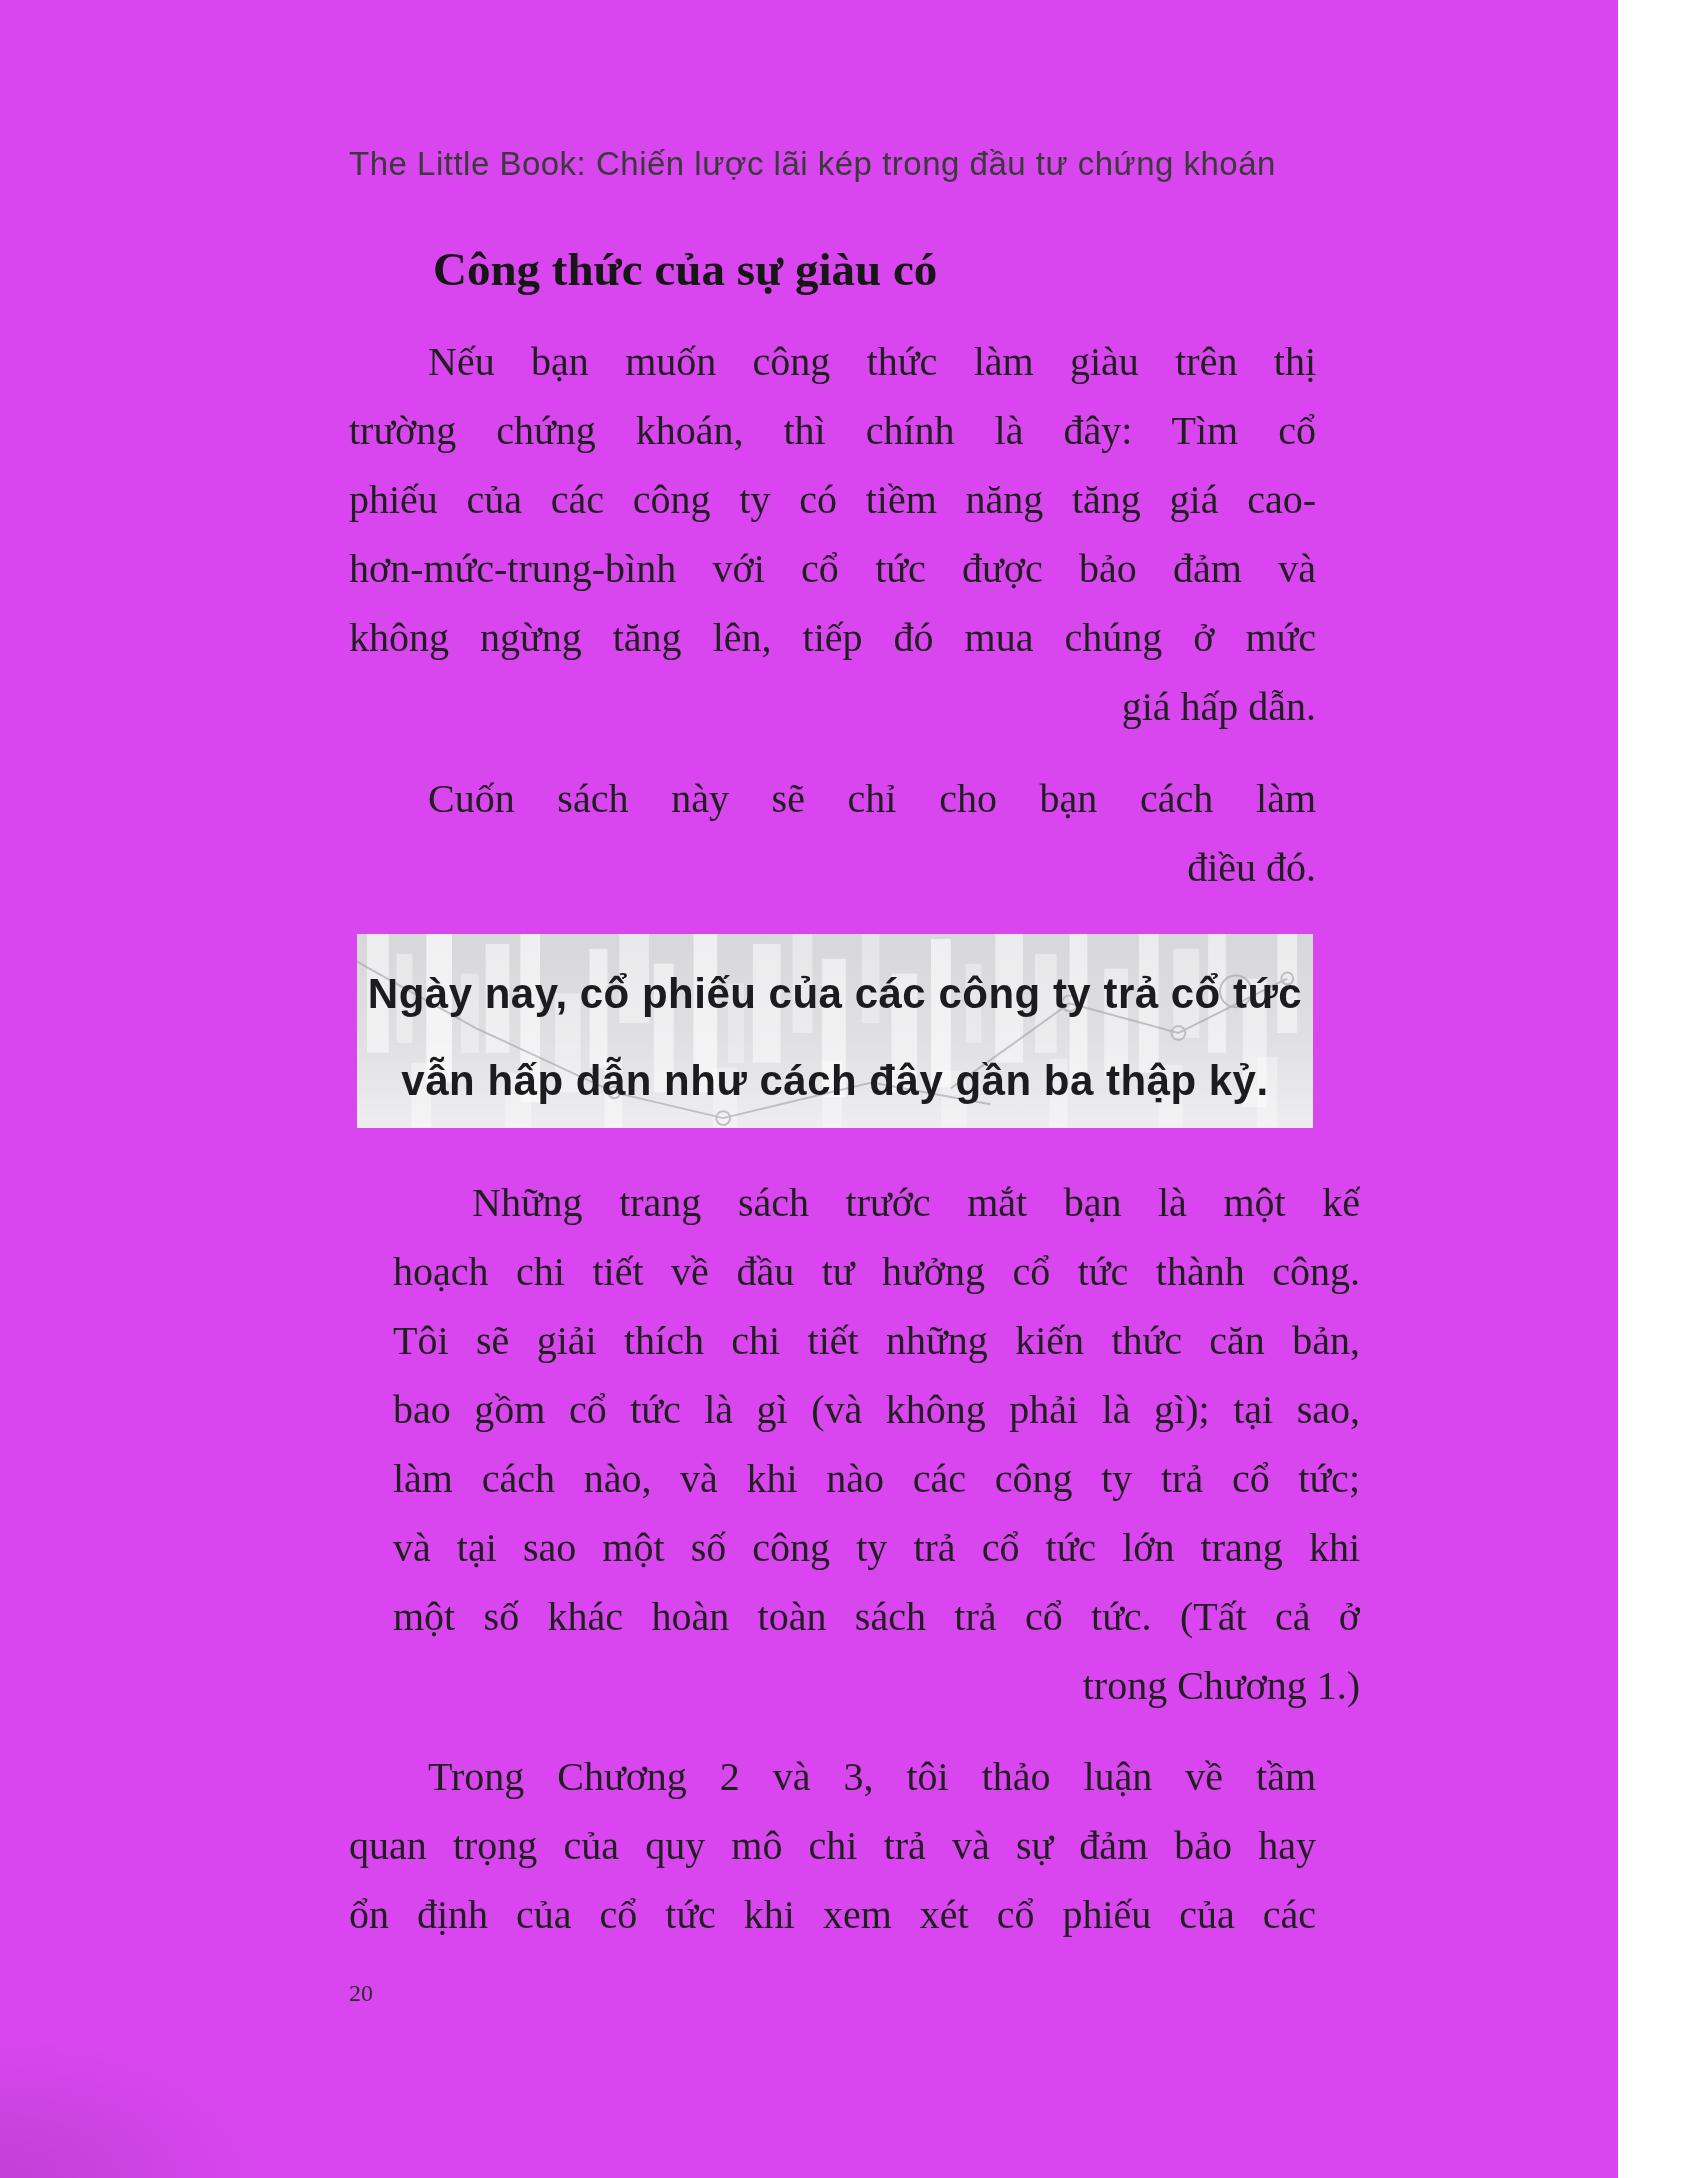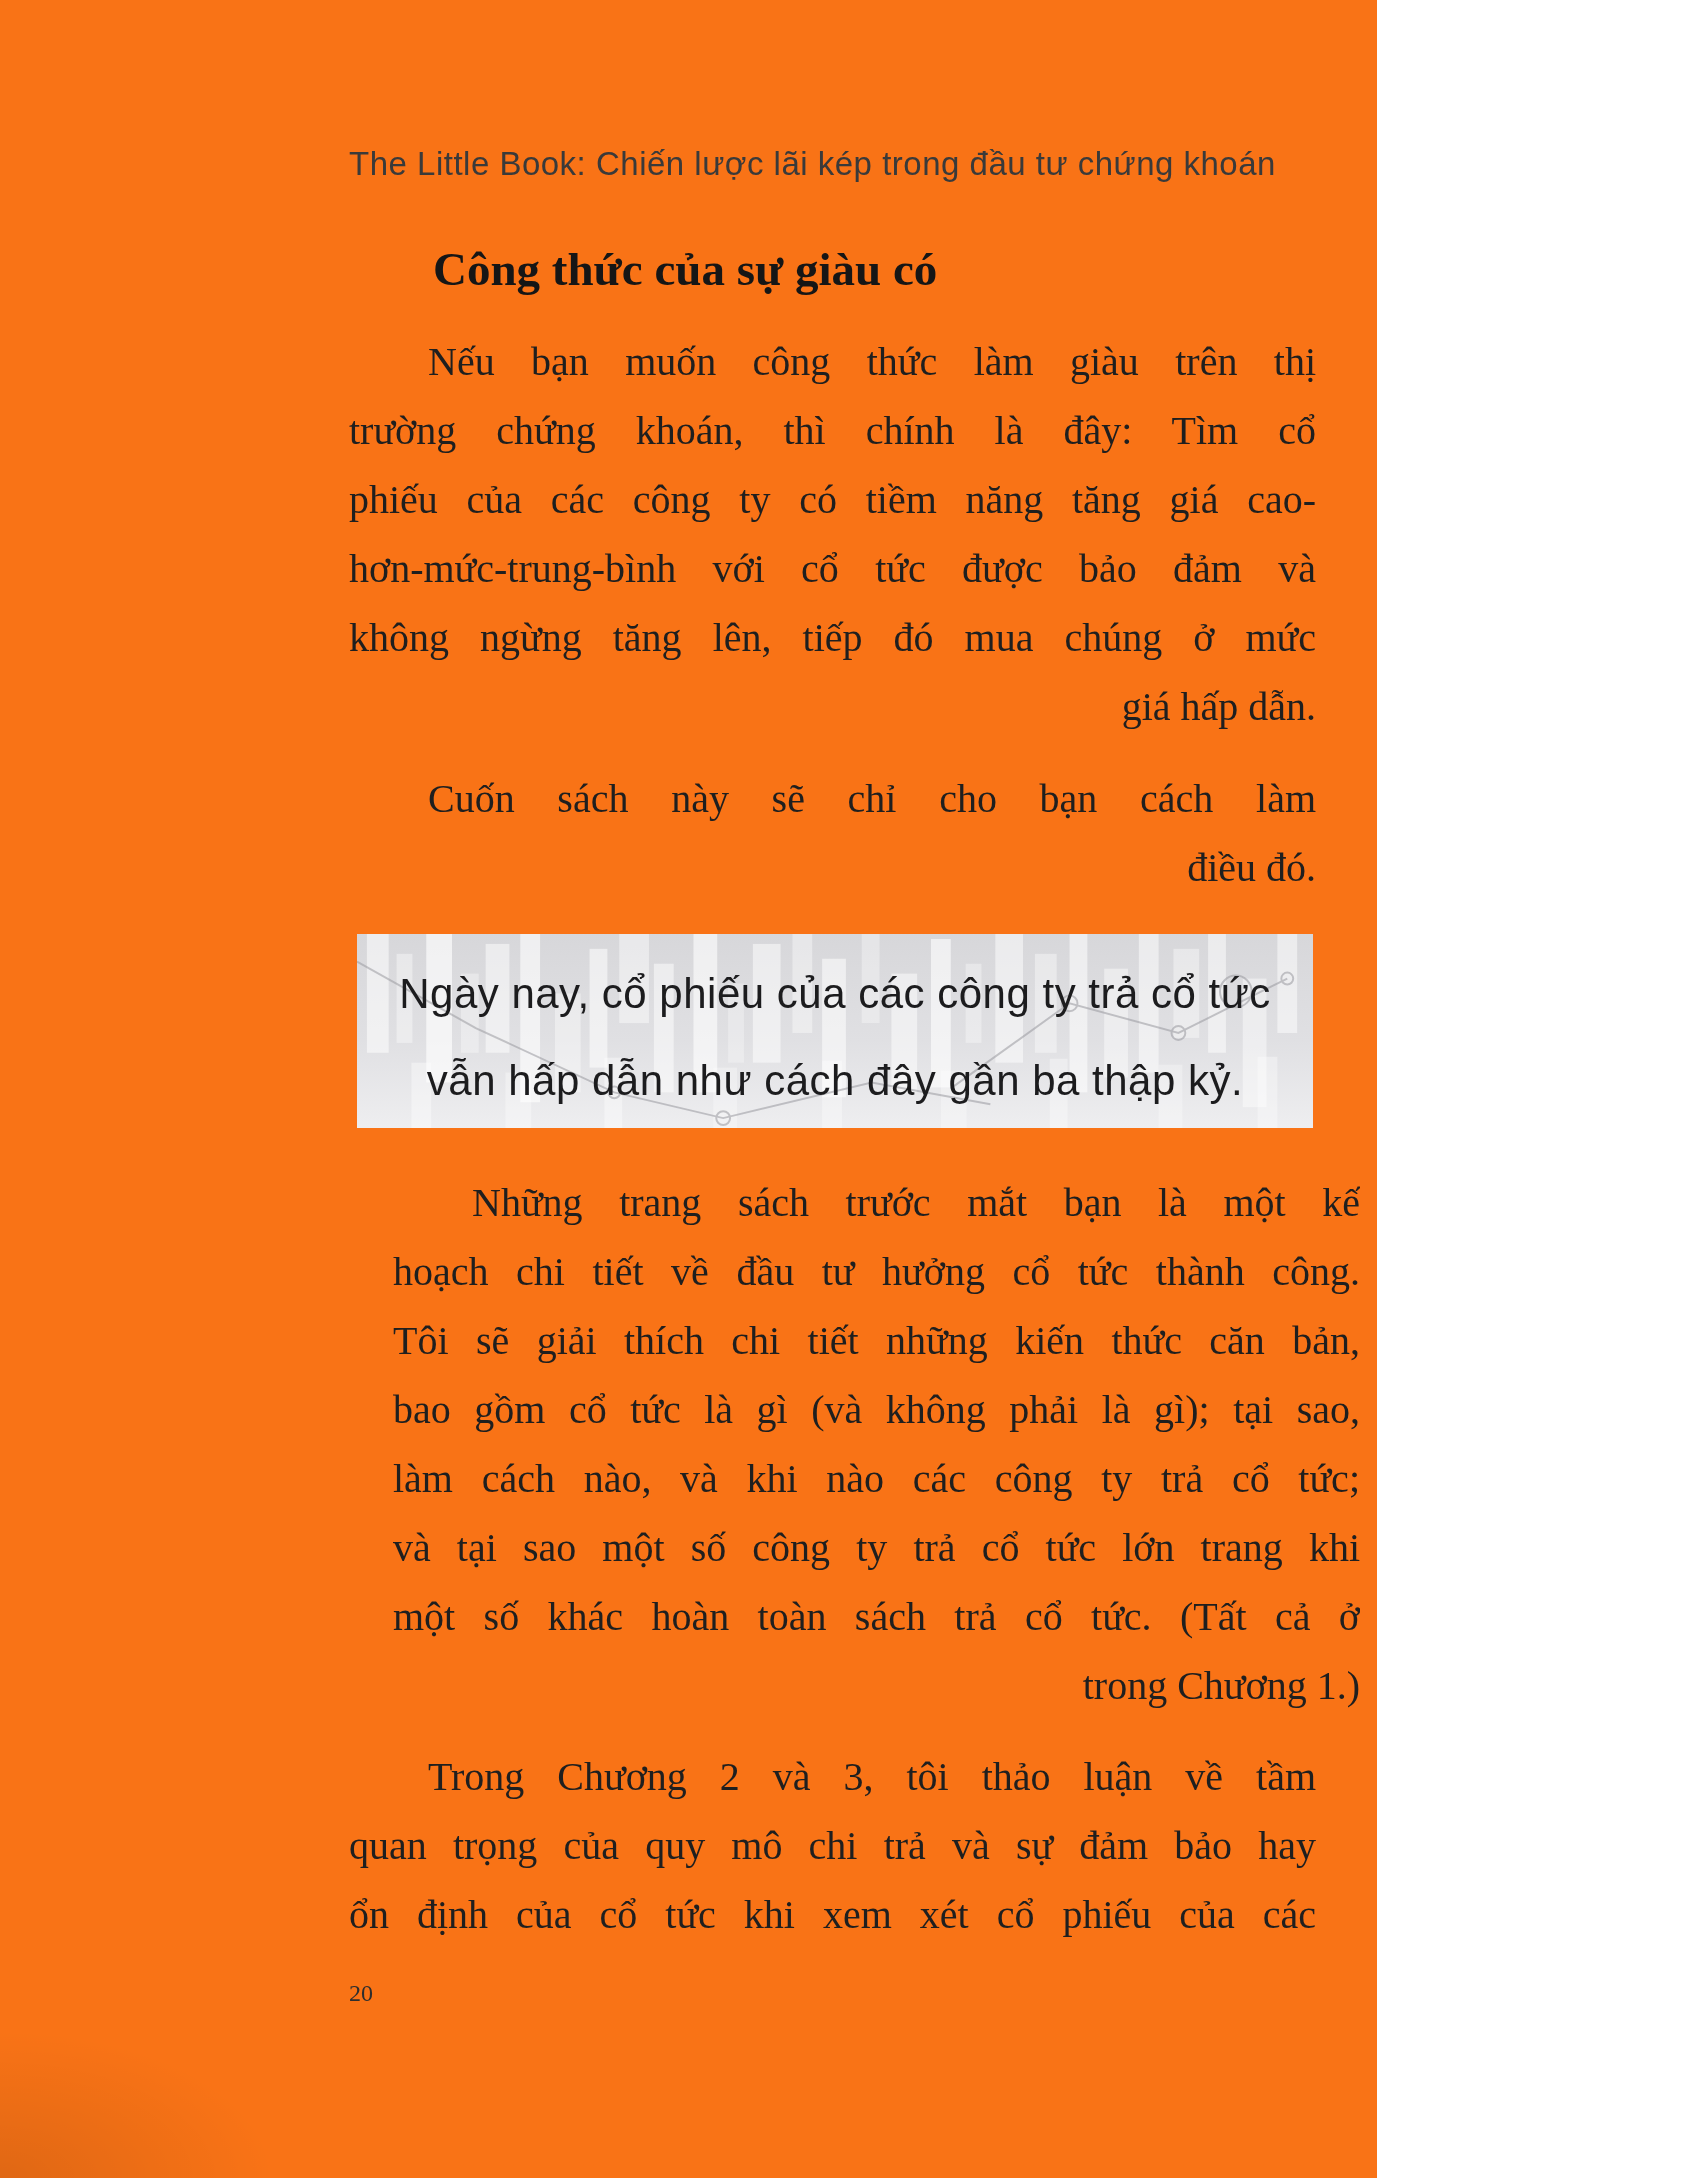--- a/index.html
+++ b/index.html
@@ -1,20 +1,20 @@
 <!DOCTYPE html>
 <html><head>
 <meta charset="utf-8">
 <style>
   html, body { margin: 0; padding: 0; background: #ffffff; }
   .page {
     position: relative;
-    width: 1377px;
+    width: 1618px;
     height: 2178px;
-    background: #f97316;
+    background: #d946ef;
     overflow: hidden;
     font-family: "Liberation Serif", "DejaVu Serif", serif;
     color: #1f1f1f;
   }
   
   .page::after {
     content: "";
     position: absolute;
     left: 0; bottom: 0;
     width: 277px; height: 149px;
@@ -62,20 +62,21 @@
   .jline::after { content: ""; display: inline-block; width: 100%; height: 0; }
   .indent { text-indent: 79px; }
   .lastline { text-align: right; }
 
   .quote-box {
     position: absolute;
     left: 357px; top: 934px;
     width: 956px; height: 194px;
     background: linear-gradient(180deg, #d7d7da 0%, #e0e0e3 55%, #eeeef0 100%);
     overflow: hidden;
+    font-weight: bold;
   }
   .quote-box svg { position: absolute; left: 0; top: 0; }
   .quote-text {
     position: relative;
     padding-top: 16px;
     text-align: center;
     font-family: "Liberation Sans", "DejaVu Sans", sans-serif;
     font-size: 42px;
     letter-spacing: 0.5px;
     color: #1c1c1e;

